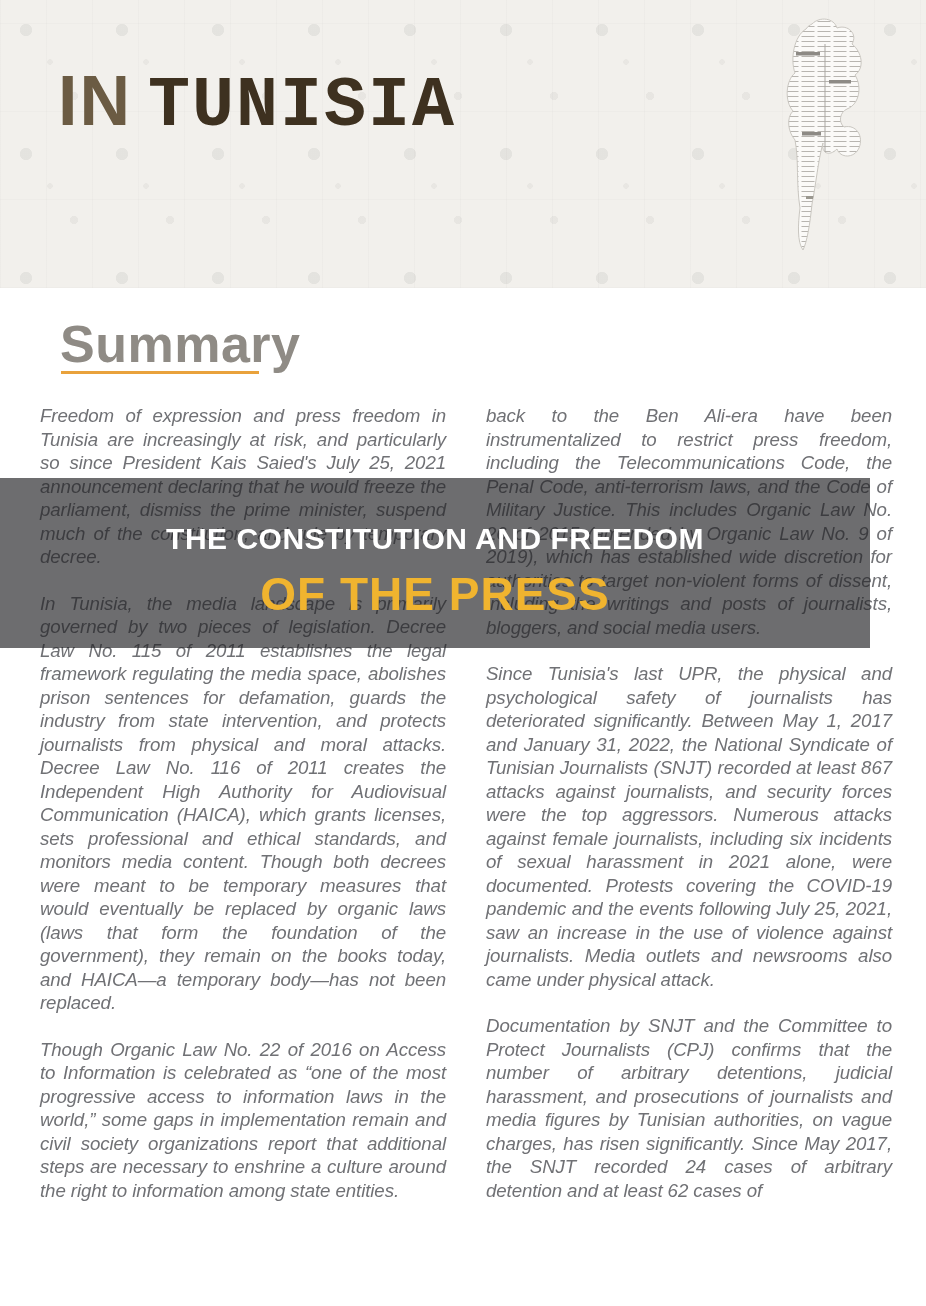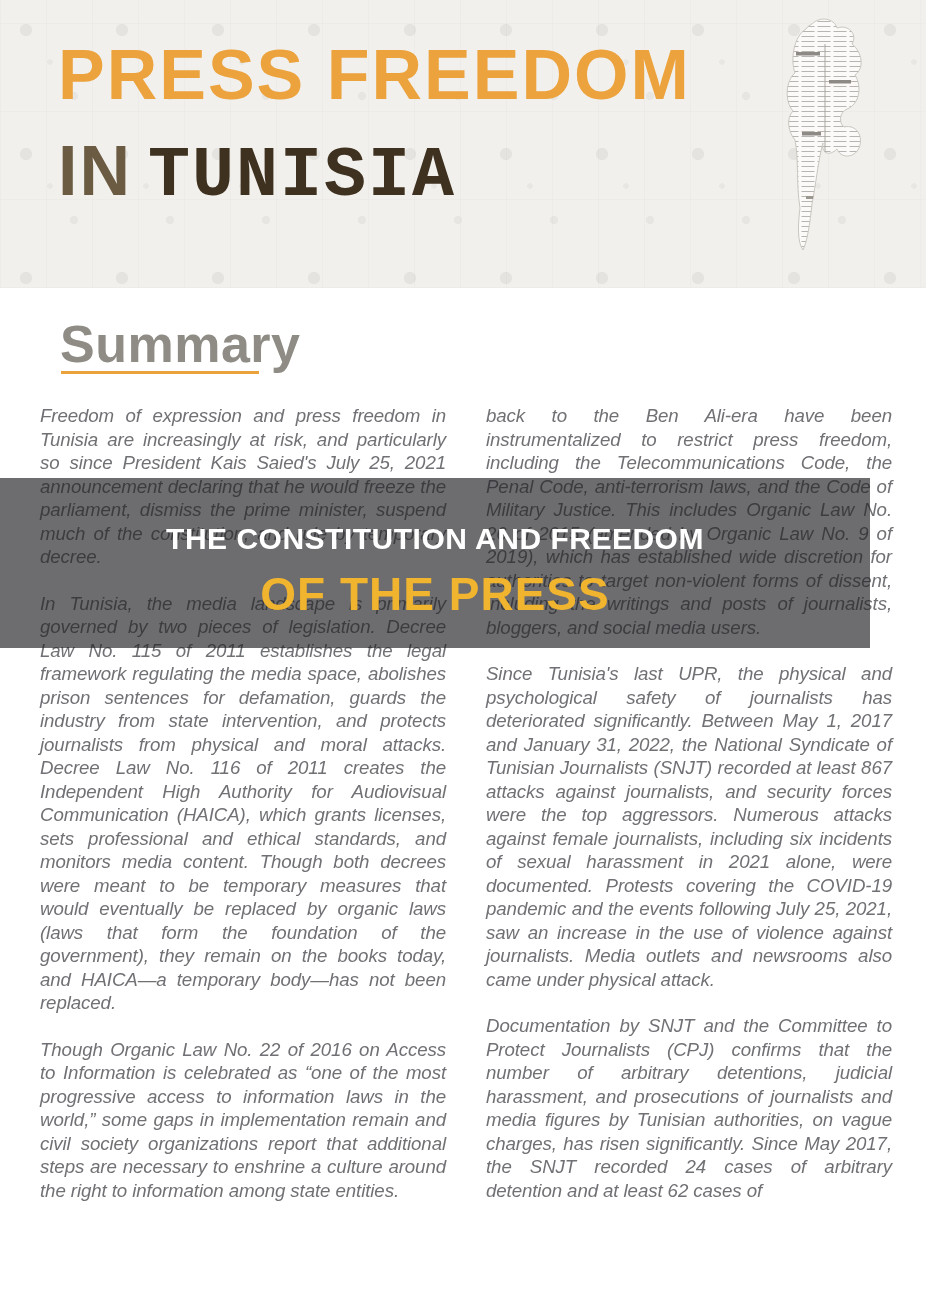--- a/index.html
+++ b/index.html
@@ -70,21 +70,20 @@
     white-space:nowrap;margin-top:12px;line-height:1.1;
   }
 </style>
 </head>
 <body>
 
 <div class="page">
 
   <div class="header">
     <div class="header-title">
-      <div class="title-line1">PRESS FREEDOM</div>
       <div class="title-line2">
         <span class="title-in">IN</span><span class="title-country">TUNISIA</span>
       </div>
     </div>
 
     <div class="map-wrap">
       <svg width="112" height="250" viewBox="0 0 112 250" xmlns="http://www.w3.org/2000/svg">
         <defs>
           <pattern id="np" width="16" height="5" patternUnits="userSpaceOnUse">
             <rect width="16" height="5" fill="#fbfaf8"></rect>

